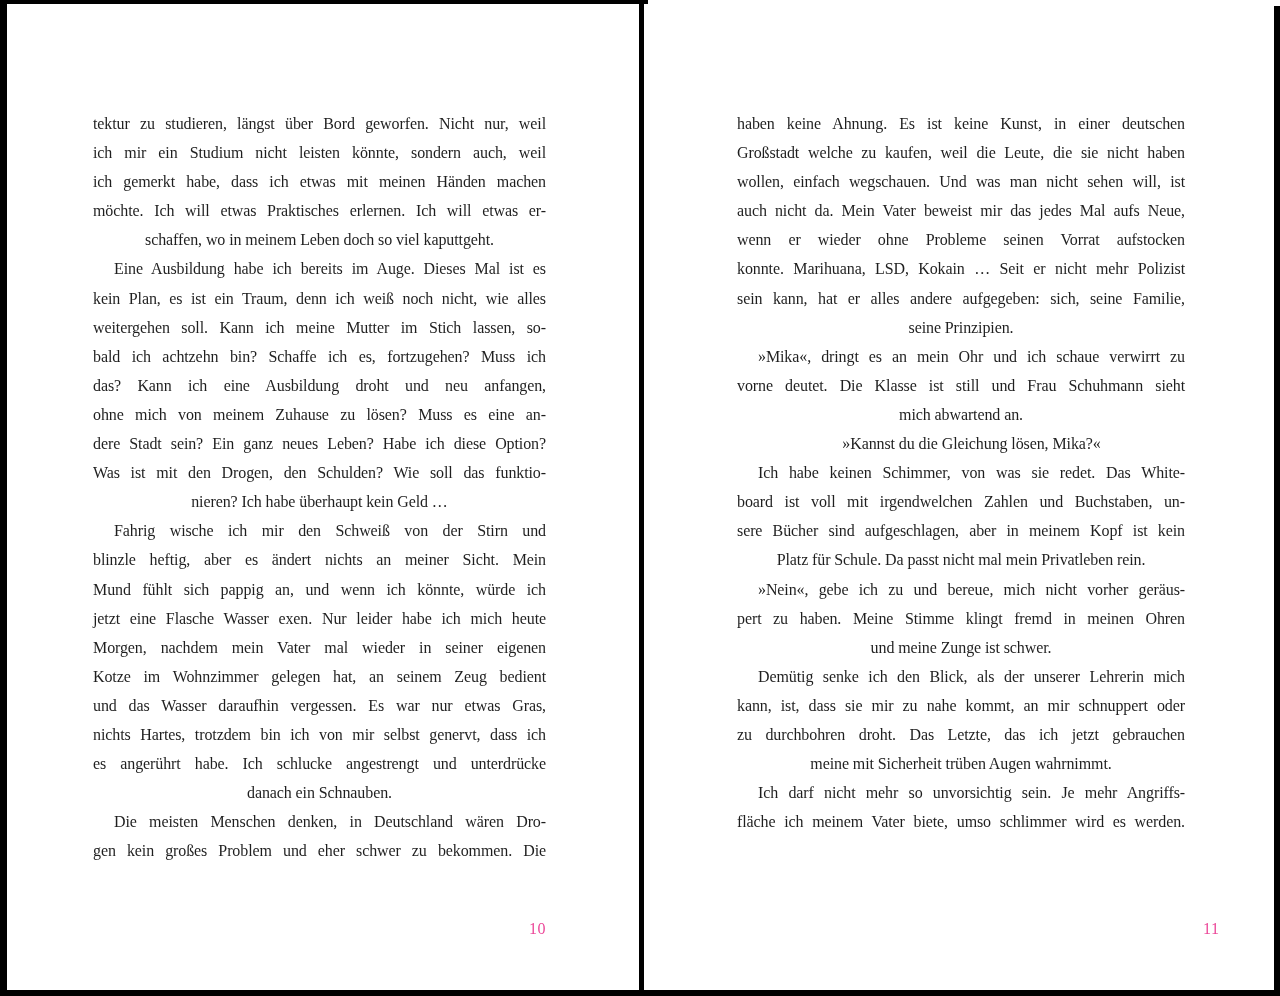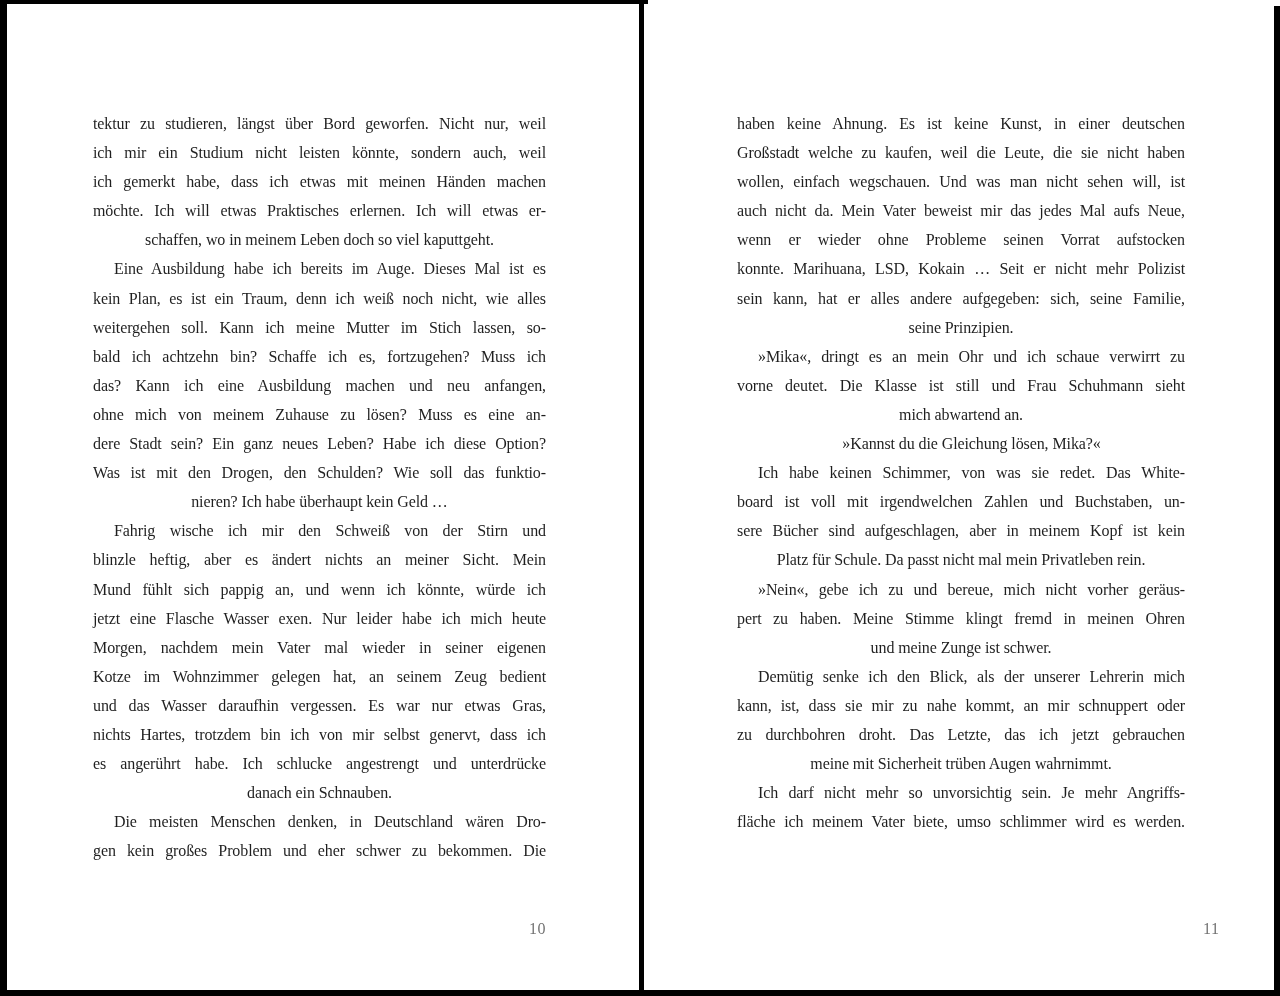--- a/index.html
+++ b/index.html
@@ -35,21 +35,21 @@
     text-align-last: justify;
     white-space: normal;
   }
   .line.plain { text-align: center; text-align-last: auto; }
   .line.indent { text-indent: 21px; }
 
   .page-number {
     position: absolute;
     top: 920px;
     font-size: 16px;
-    color: #737373;
+    color: #ec4899;
     letter-spacing: 0.5px;
   }
   .page-number-left  { left: 529px; }
   .page-number-right { left: 1203px; }
 </style>
 </head>
 <body>
 
 <div class="spread">
 
@@ -63,21 +63,21 @@
     <div class="text-block text-block-left">
         <div class="line">tektur zu studieren, längst über Bord geworfen. Nicht nur, weil</div>
         <div class="line">ich mir ein Studium nicht leisten könnte, sondern auch, weil</div>
         <div class="line">ich gemerkt habe, dass ich etwas mit meinen Händen machen</div>
         <div class="line">möchte. Ich will etwas Praktisches erlernen. Ich will etwas er-</div>
         <div class="line plain">schaffen, wo in meinem Leben doch so viel kaputtgeht.</div>
         <div class="line indent">Eine Ausbildung habe ich bereits im Auge. Dieses Mal ist es</div>
         <div class="line">kein Plan, es ist ein Traum, denn ich weiß noch nicht, wie alles</div>
         <div class="line">weitergehen soll. Kann ich meine Mutter im Stich lassen, so-</div>
         <div class="line">bald ich achtzehn bin? Schaffe ich es, fortzugehen? Muss ich</div>
-        <div class="line">das? Kann ich eine Ausbildung machen und neu anfangen,</div>
+        <div class="line">das? Kann ich eine Ausbildung droht und neu anfangen,</div>
         <div class="line">ohne mich von meinem Zuhause zu lösen? Muss es eine an-</div>
         <div class="line">dere Stadt sein? Ein ganz neues Leben? Habe ich diese Option?</div>
         <div class="line">Was ist mit den Drogen, den Schulden? Wie soll das funktio-</div>
         <div class="line plain">nieren? Ich habe überhaupt kein Geld …</div>
         <div class="line indent">Fahrig wische ich mir den Schweiß von der Stirn und</div>
         <div class="line">blinzle heftig, aber es ändert nichts an meiner Sicht. Mein</div>
         <div class="line">Mund fühlt sich pappig an, und wenn ich könnte, würde ich</div>
         <div class="line">jetzt eine Flasche Wasser exen. Nur leider habe ich mich heute</div>
         <div class="line">Morgen, nachdem mein Vater mal wieder in seiner eigenen</div>
         <div class="line">Kotze im Wohnzimmer gelegen hat, an seinem Zeug bedient</div>

